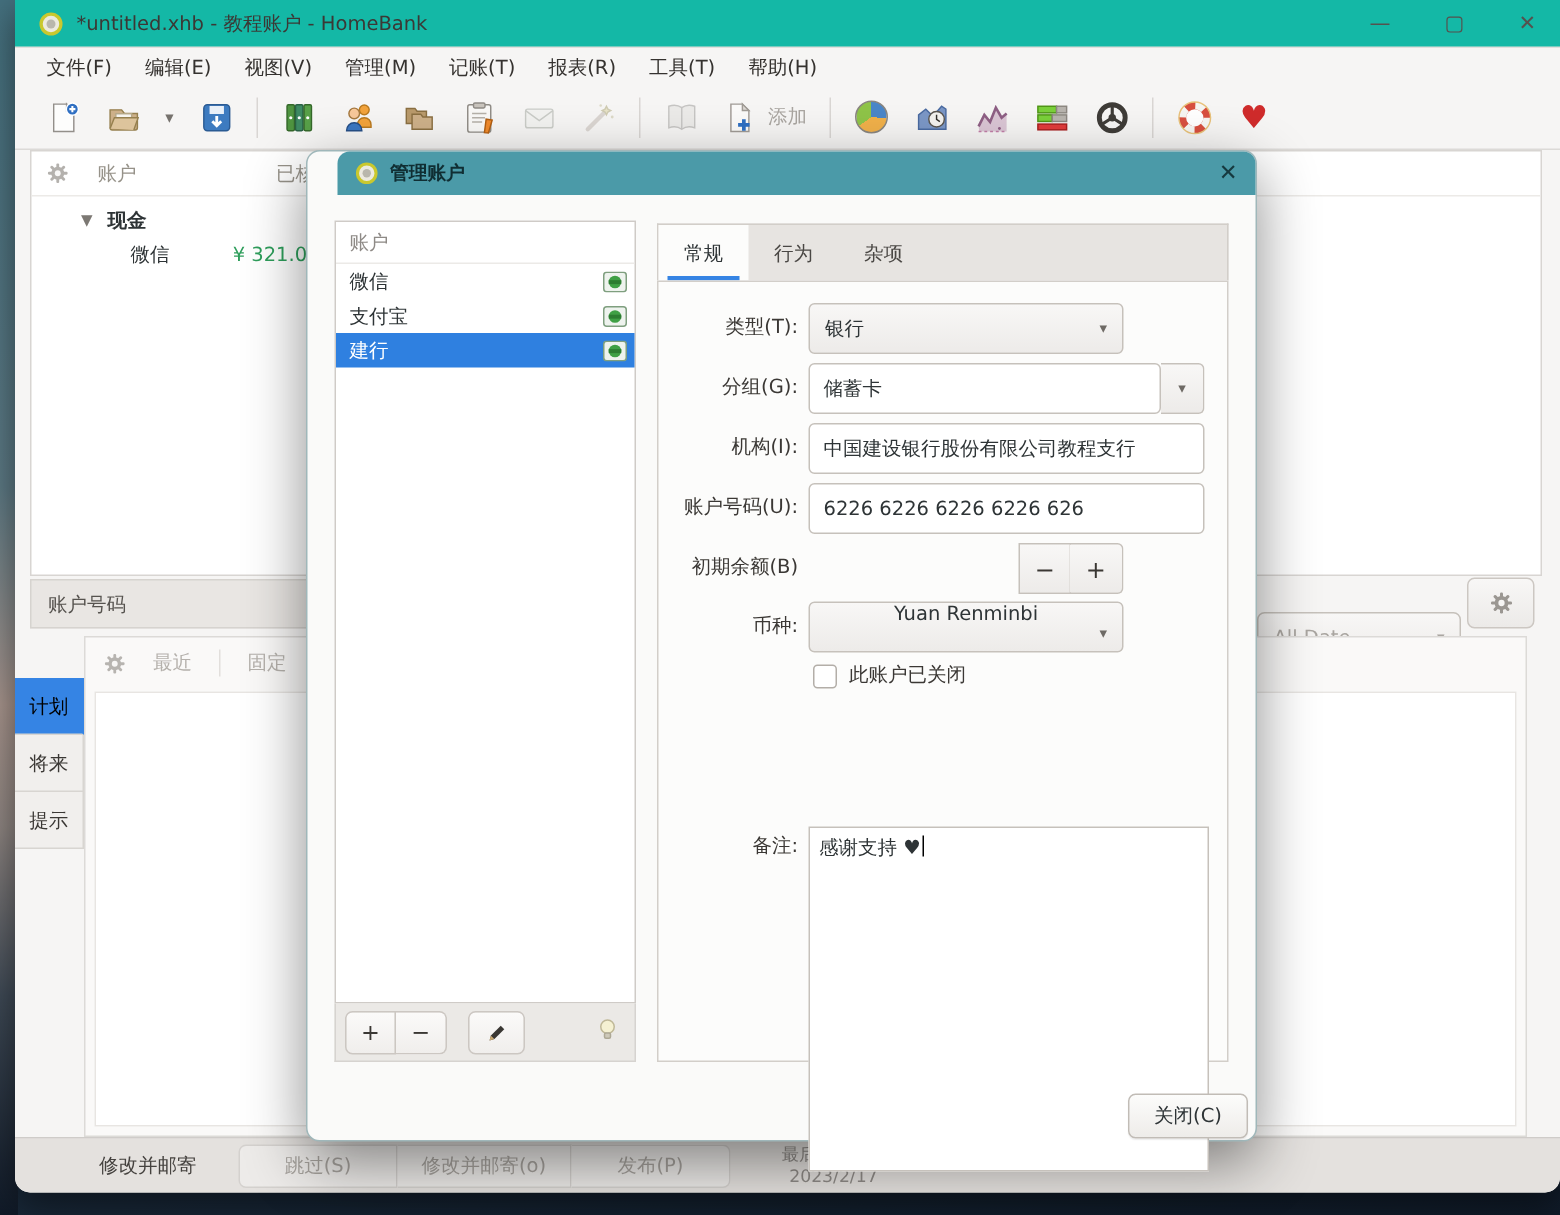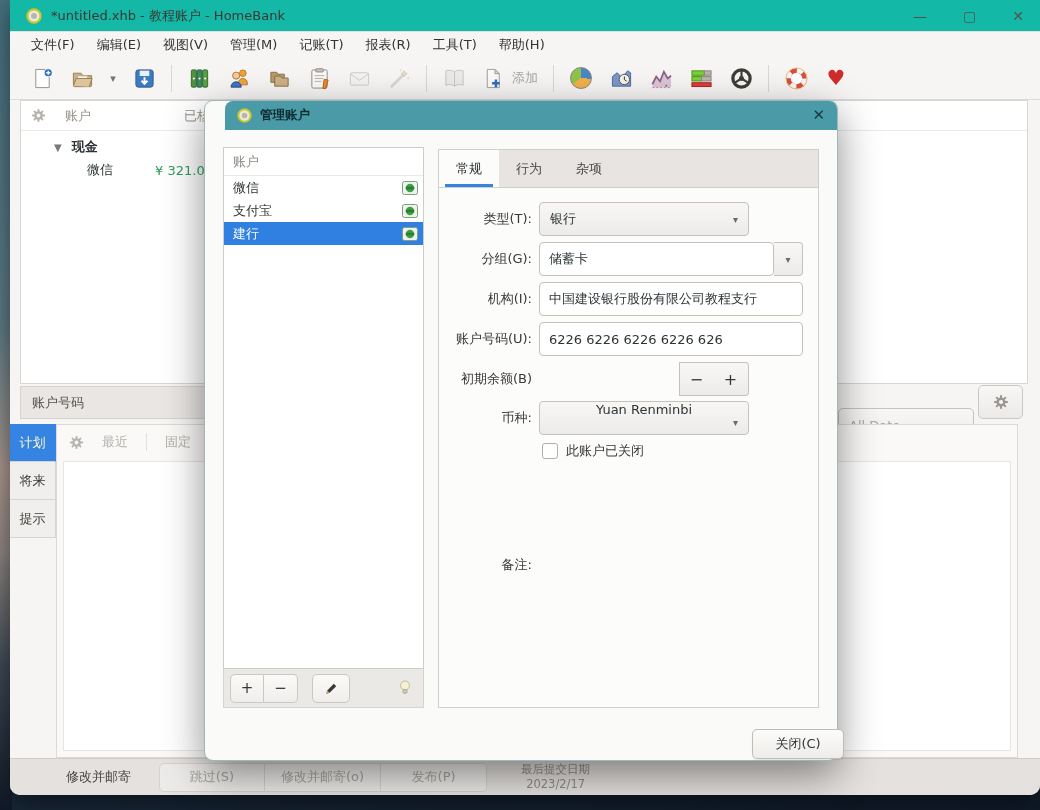--- a/index.html
+++ b/index.html
@@ -61,21 +61,21 @@
   .combo.dim{color:#a9a5a0;}
   .combo.dim .chev{color:#aaa6a1;}
   .date-filter{position:absolute;left:828px;top:408px;width:136px;height:34px;}
   .gear-button{position:absolute;left:968px;top:385px;width:45px;height:34px;border-radius:5px;
     background:linear-gradient(#f8f7f6,#eceae8);border:1px solid #ccc7c2;display:flex;align-items:center;justify-content:center;}
   .gear-button svg{width:16px;height:16px;}
 
   .sched-tabs{position:absolute;left:0;top:424px;width:46px;}
   .vtab{width:46px;height:38px;display:flex;align-items:center;justify-content:center;
     border-bottom:1px solid #d8d5d1;border-right:1px solid #d8d5d1;color:#3b3835;background:#f1efed;}
-  .vtab.active{background:#3584e4;color:#fef9c3;border-right:1px solid #3584e4;}
+  .vtab.active{background:#3584e4;color:#000000;border-right:1px solid #3584e4;margin-top:28px;}
   .sched-panel{position:absolute;left:46px;top:424px;width:962px;height:334px;
     background:#faf9f8;border:1px solid #dcdad7;}
   .sched-toolbar{height:34px;display:flex;align-items:center;padding:0 12px;gap:10px;}
   .sched-toolbar svg{width:15px;height:15px;opacity:.7;}
   .sched-tool-label{color:#b5b1ac;padding:0 8px;}
   .ssep{width:1px;height:18px;background:#e2dfdc;}
   .sched-list{position:absolute;left:6px;top:36px;right:6px;bottom:6px;background:#fff;border:1px solid #e8e5e2;}
 
   .action-bar{position:absolute;left:0;top:758px;width:100%;height:37px;background:#e4e1de;
     border-top:1px solid #cfccc9;border-radius:0 0 10px 10px;display:flex;align-items:center;}
@@ -124,21 +124,21 @@
   .frm-combo{position:absolute;height:34px;border-radius:4px;}
   .combo-btn{position:absolute;width:29px;height:34px;background:linear-gradient(#f8f7f6,#edebe9);
     border:1px solid #c6c1bb;border-left:0;border-radius:0 4px 4px 0;display:flex;align-items:center;justify-content:center;color:#6e6a65;font-size:10px;}
   .spin-btn{position:absolute;height:34px;width:35px;background:linear-gradient(#f8f7f6,#edebe9);
     border:1px solid #c6c1bb;display:flex;align-items:center;justify-content:center;font-size:16px;color:#3a3733;}
   .checkbox{position:absolute;width:16px;height:16px;background:#fff;border:1px solid #b3aea8;border-radius:3px;}
   .chk-label{position:absolute;color:#3b3835;line-height:16px;}
   .notes-area{position:absolute;left:100px;top:363px;width:267px;height:230px;background:#fff;
     border:1px solid #c6c1bb;padding:4px 6px;color:#2e3436;}
   .caret{display:inline-block;width:1px;height:14px;background:#000;vertical-align:-2px;margin-left:1px;}
-  .dlg-close-btn{position:absolute;left:547px;top:628px;width:92px;height:30px;border-radius:5px;
+  .dlg-close-btn{position:absolute;left:547px;top:628px;width:80px;height:30px;border-radius:5px;
     background:linear-gradient(#fcfcfb,#eeece9);border:1px solid #c1bcb6;
     display:flex;align-items:center;justify-content:center;color:#2e3436;box-shadow:0 1px 1px rgba(0,0,0,.08);}
 </style>
 </head>
 <body>
 
 <svg width="0" height="0" style="position:absolute">
 <defs>
   <symbol id="s-gear" viewBox="0 0 16 16">
     <g fill="#9b9792">
@@ -524,18 +524,21 @@
     <span class="frm-label" style="left:0;top:213px;">币种:</span>
     <div class="combo frm-combo" style="left:100px;top:213px;width:210px;flex-direction:column;">
       <span>Yuan Renminbi</span>
       <span class="chev">▾</span>
     </div>
 
     <div class="checkbox" style="left:103px;top:255px;"></div>
     <span class="chk-label" style="left:127px;top:255px;">此账户已关闭</span>
 
     <span class="frm-label" style="left:0;top:368px;line-height:18px;">备注:</span>
+    <div class="notes-area">
+      <span>感谢支持 ♥</span><span class="caret"></span>
+    </div>
   </div>
 
   <div class="dlg-close-btn">
     <span>关闭(C)</span>
   </div>
 </div>
 
 </body></html>

